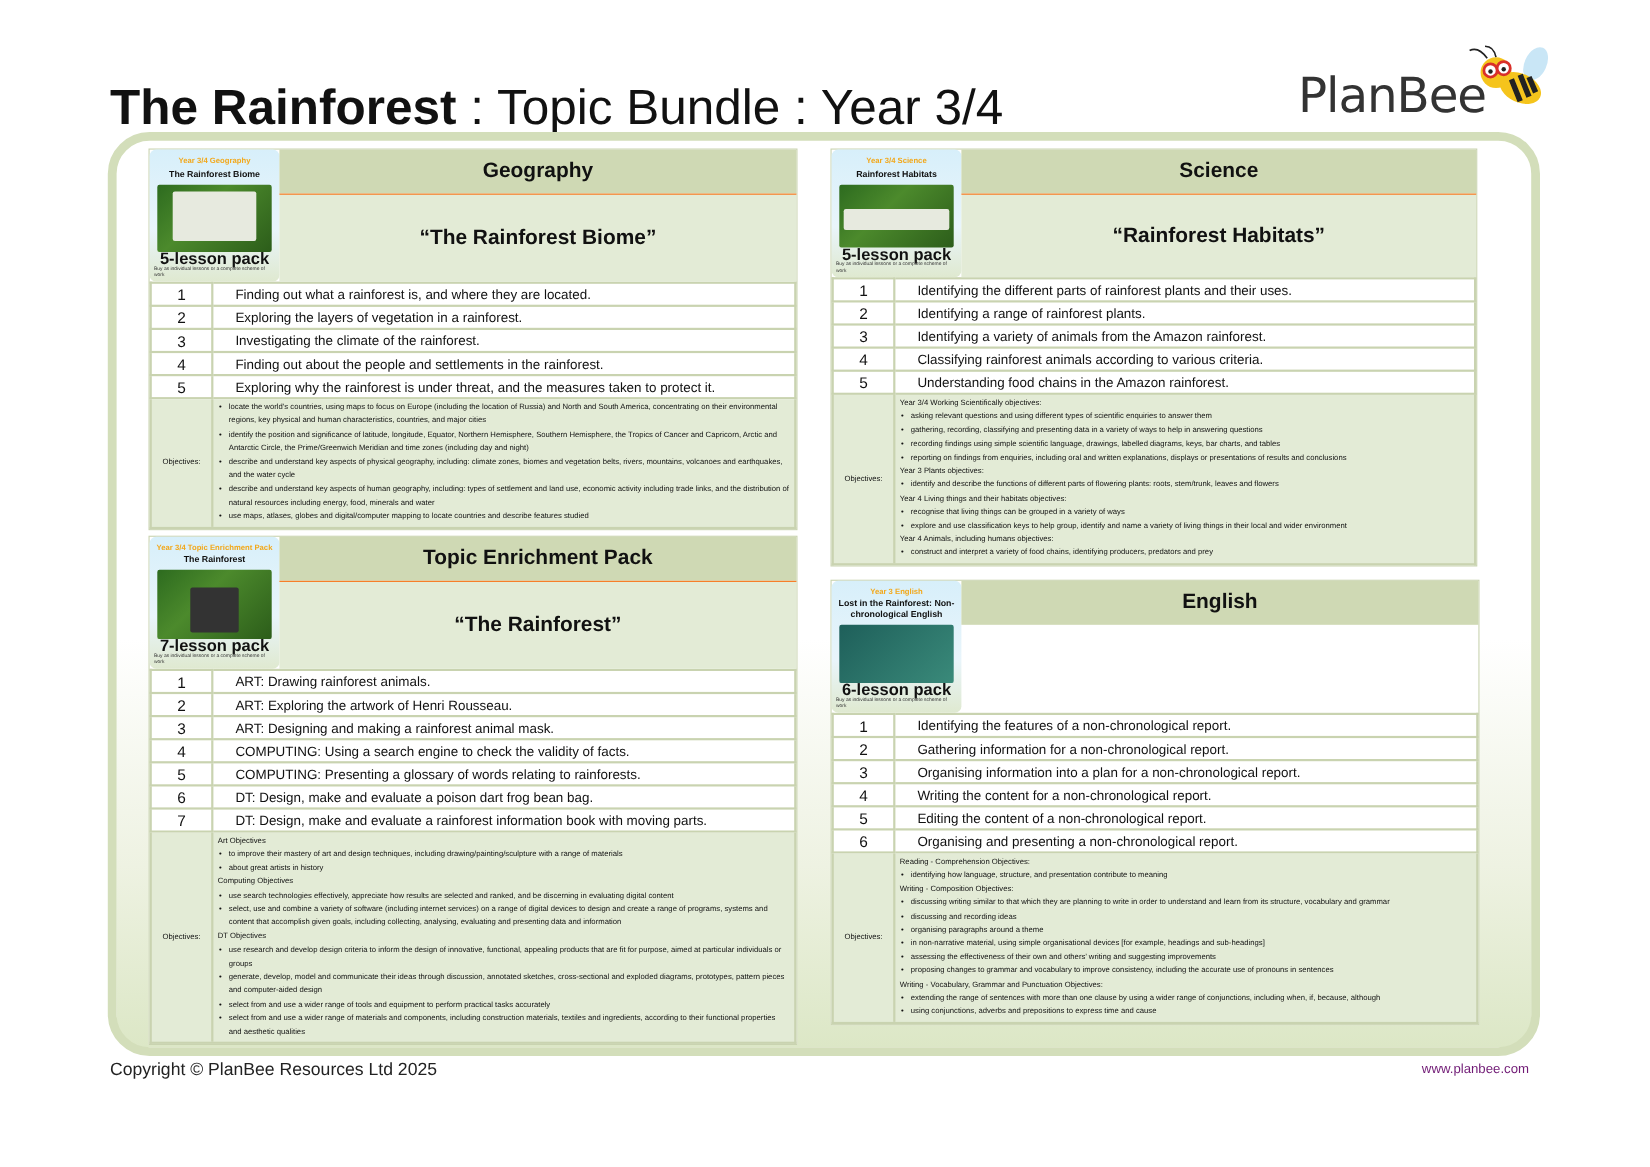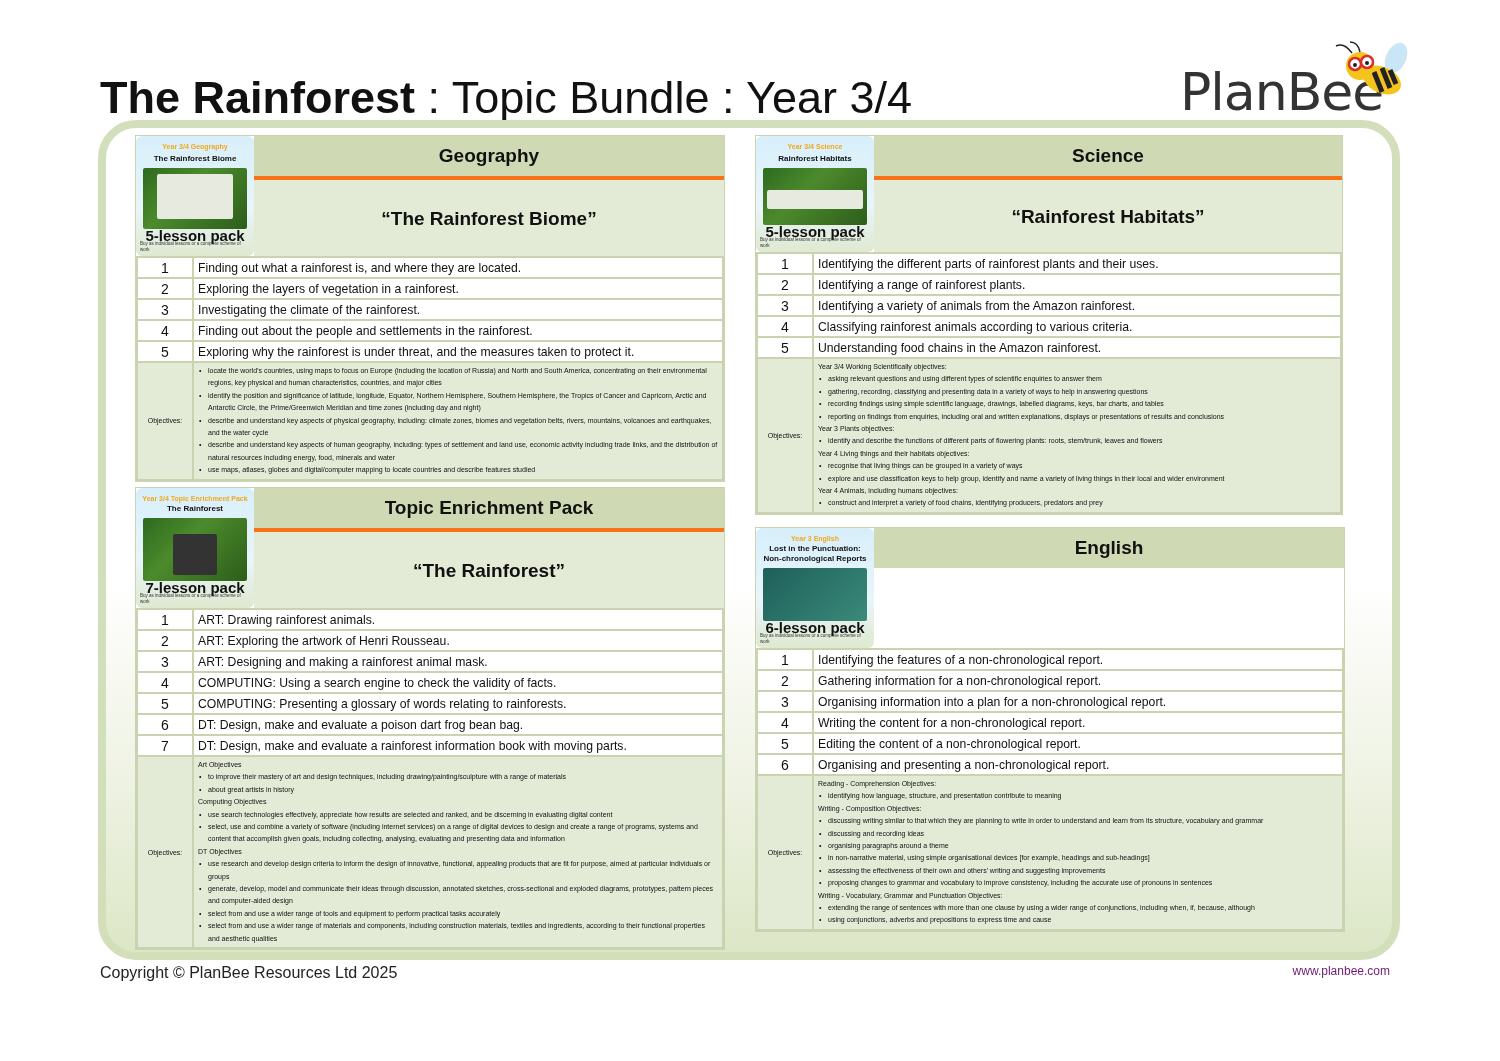--- a/index.html
+++ b/index.html
@@ -3,46 +3,46 @@
 <meta charset="utf-8">
 <style>
   * { box-sizing: border-box; margin: 0; padding: 0; }
   html, body { width: 1500px; height: 1061px; background: #ffffff; overflow: hidden; }
   body { font-family: "Liberation Sans", "DejaVu Sans", sans-serif; color: #111; position: relative; }
 
   .page-title { position: absolute; left: 100px; top: 72px; font-size: 45px; color: #111; white-space: nowrap; }
   .page-title b { font-weight: bold; }
 
   .logo { position: absolute; left: 1178px; top: 40px; width: 240px; height: 80px; }
-  .logo-text { position: absolute; left: 2px; top: 22px; font-size: 52px; color: #333; letter-spacing: -1px; font-family: "DejaVu Sans", sans-serif; }
+  .logo-text { position: absolute; left: 2px; top: 22px; font-size: 44px; color: #333; letter-spacing: -1px; font-family: "DejaVu Sans", sans-serif; }
 
   .frame { position: absolute; left: 98px; top: 120px; width: 1302px; height: 840px;
     border: 8px solid #d3deba; border-radius: 38px;
     background: linear-gradient(180deg, #ffffff 0%, #ffffff 55%, #eef2e2 80%, #dce7c6 100%); }
 
   .card { position: absolute; background: #fff; border: 1px solid #c9d3b0; }
   .card-head { display: flex; justify-content: center; }
   .thumb { width: 118px; flex-shrink: 0; background: linear-gradient(180deg, #d7effa 0%, #e9f5fb 60%, #dfe9d0 100%);
     border-radius: 6px; padding: 3px 4px; display: flex; flex-direction: column; align-items: center; overflow: hidden; }
   .thumb-tag { font-size: 7px; color: #f2a81b; font-weight: bold; text-align: center; line-height: 9px; margin-top: 3px; }
   .thumb-title { font-size: 8px; font-weight: bold; color: #111; text-align: center; line-height: 10px; margin-top: 3px; }
   .thumb-img { width: 104px; flex: 1; margin: 4px 0 2px; background: linear-gradient(135deg, #2d6b1f 0%, #4c8a2c 40%, #2c5d1a 100%);
     border-radius: 2px; position: relative; }
   .thumb-img .inner { position: absolute; left: 14px; right: 14px; top: 6px; bottom: 10px; background: #e7eadf; border-radius: 2px; }
   .thumb-pack { font-size: 15px; font-weight: bold; color: #111; line-height: 10px; }
   .thumb-buy { font-size: 4.5px; color: #333; line-height: 6px; }
 
   .head-right { flex: 1; display: flex; flex-direction: column; border-radius: 25px; }
   .subject { background: #cfd9b4; font-weight: bold; font-size: 19px; text-align: center; height: 40px; line-height: 40px; color: #111; }
-  .unit { background: #e3ebd6; font-weight: bold; font-size: 19px; text-align: center; flex: 1; display: flex; align-items: center; justify-content: center; padding: 0 40px; line-height: 27px; color: #111; border-top: 4px solid #f97316; }
+  .unit { background: #e3ebd6; font-weight: bold; font-size: 19px; text-align: center; flex: 1; display: flex; align-items: center; justify-content: center; padding: 0 40px; line-height: 27px; color: #111; border-top: 1px solid #f97316; }
 
   table.lessons { width: 100%; border-collapse: collapse; }
   table.lessons td { border: 2px solid #c9d3b0; height: 21px; font-size: 12.2px; vertical-align: middle; }
   table.lessons td.num { width: 56px; text-align: center; font-size: 14px; }
-  table.lessons td.txt { padding-left: 4px; }
+  table.lessons td.txt { padding-left: 20px; }
 
   .objectives { display: flex; background: #e3ebd6; border: 2px solid #c9d3b0; border-top: none; }
   .obj-label { width: 56px; flex-shrink: 0; font-size: 7px; display: flex; align-items: center; justify-content: center; border-right: 2px solid #c9d3b0; }
   .obj-body { flex: 1; padding: 2px 4px 2px 4px; font-size: 7px; line-height: 12.4px; }
   .obj-body .h { }
   .obj-body .b { padding-left: 10px; position: relative; }
   .obj-body .b::before { content: "\2022"; position: absolute; left: 1px; }
 
   .footer-left { position: absolute; left: 100px; top: 964px; font-size: 16px; color: #222; }
   .footer-right { position: absolute; right: 110px; top: 964px; font-size: 12px; color: #701a75; }
@@ -243,21 +243,21 @@
         <div class="b">select from and use a wider range of tools and equipment to perform practical tasks accurately</div>
         <div class="b">select from and use a wider range of materials and components, including construction materials, textiles and ingredients, according to their functional properties and aesthetic qualities</div>
       </div>
   </div>
 </div>
 
 <div class="card" style="left:755px;top:527px;width:590px;">
   <div class="card-head" style="height:120px;">
     <div class="thumb">
       <div class="thumb-tag">Year 3 English</div>
-      <div class="thumb-title" style="margin-top:1px;">Lost in the Punctuation: Non-chronological Reports</div>
+      <div class="thumb-title" style="margin-top:1px;">Lost in the Rainforest: Non-chronological English</div>
       <div class="thumb-img" style="background:linear-gradient(135deg,#1e5f5a,#3a8a7a);"></div>
       <div class="thumb-pack">6-lesson pack</div>
       <div class="thumb-buy">Buy as individual lessons or a complete scheme of work</div>
     </div>
     <div class="head-right">
       <div class="subject">English</div>
     </div>
   </div>
   <table class="lessons">
       <tbody>

